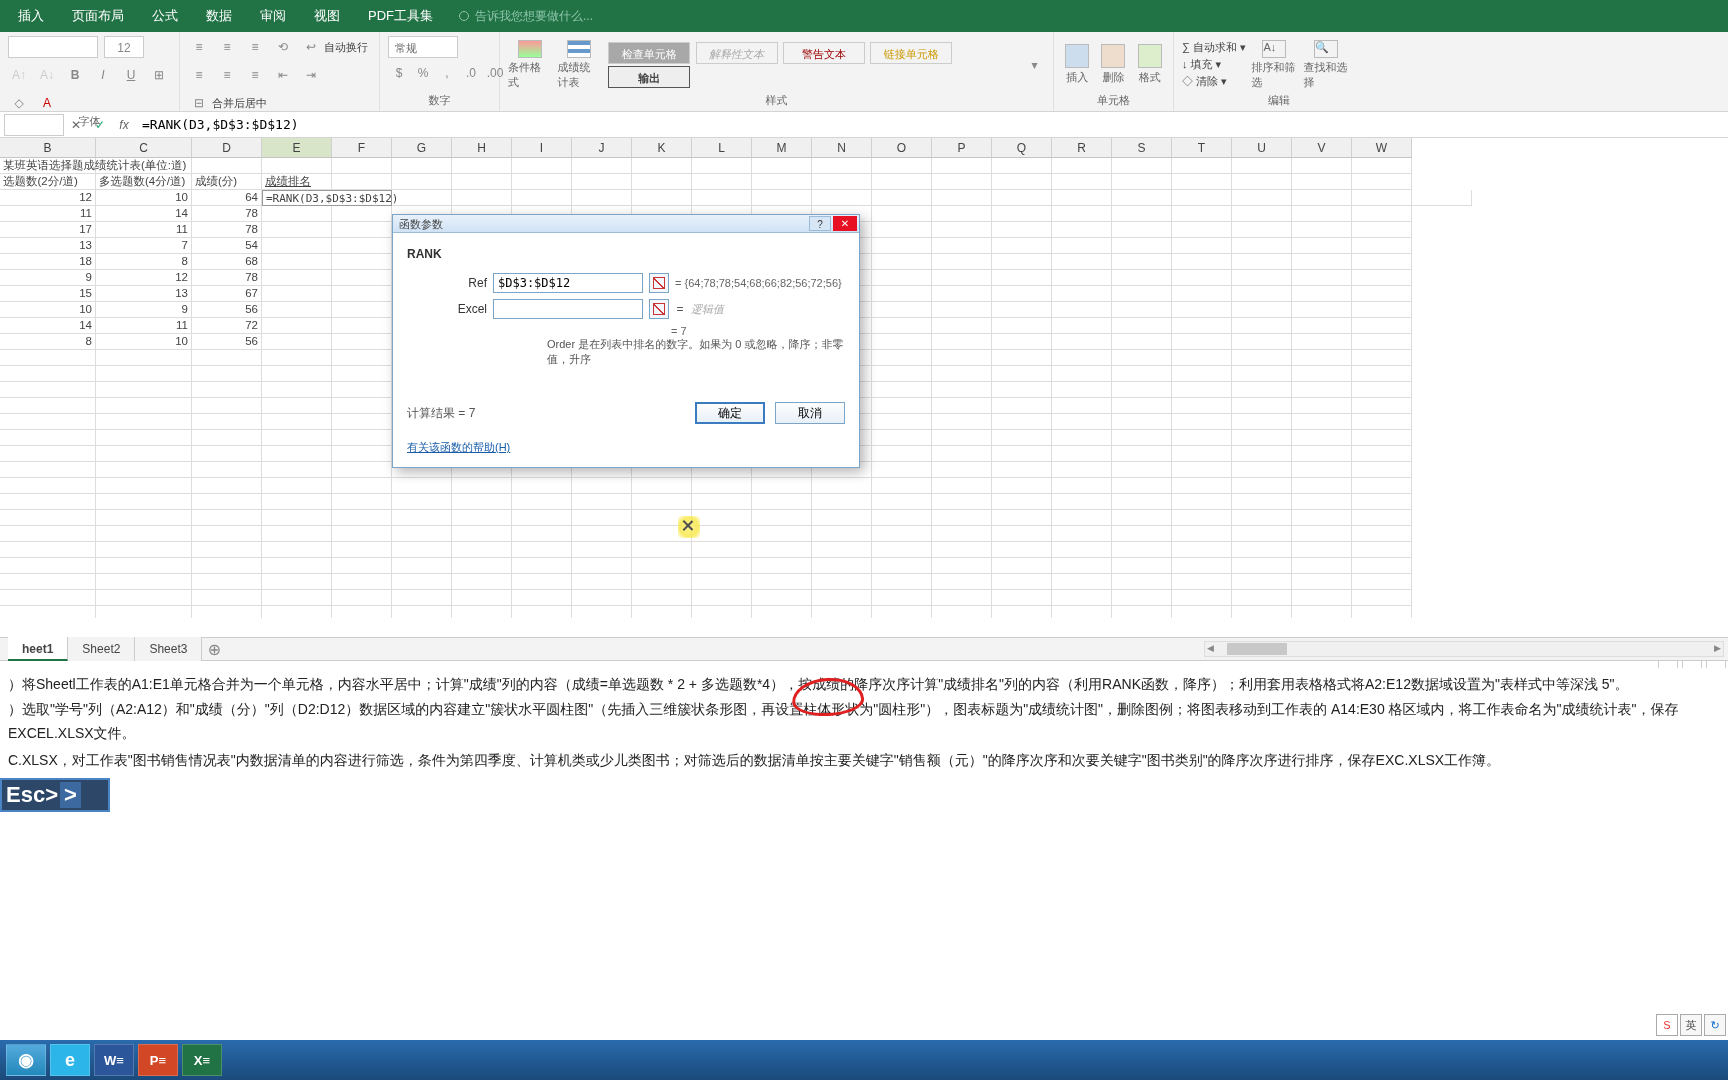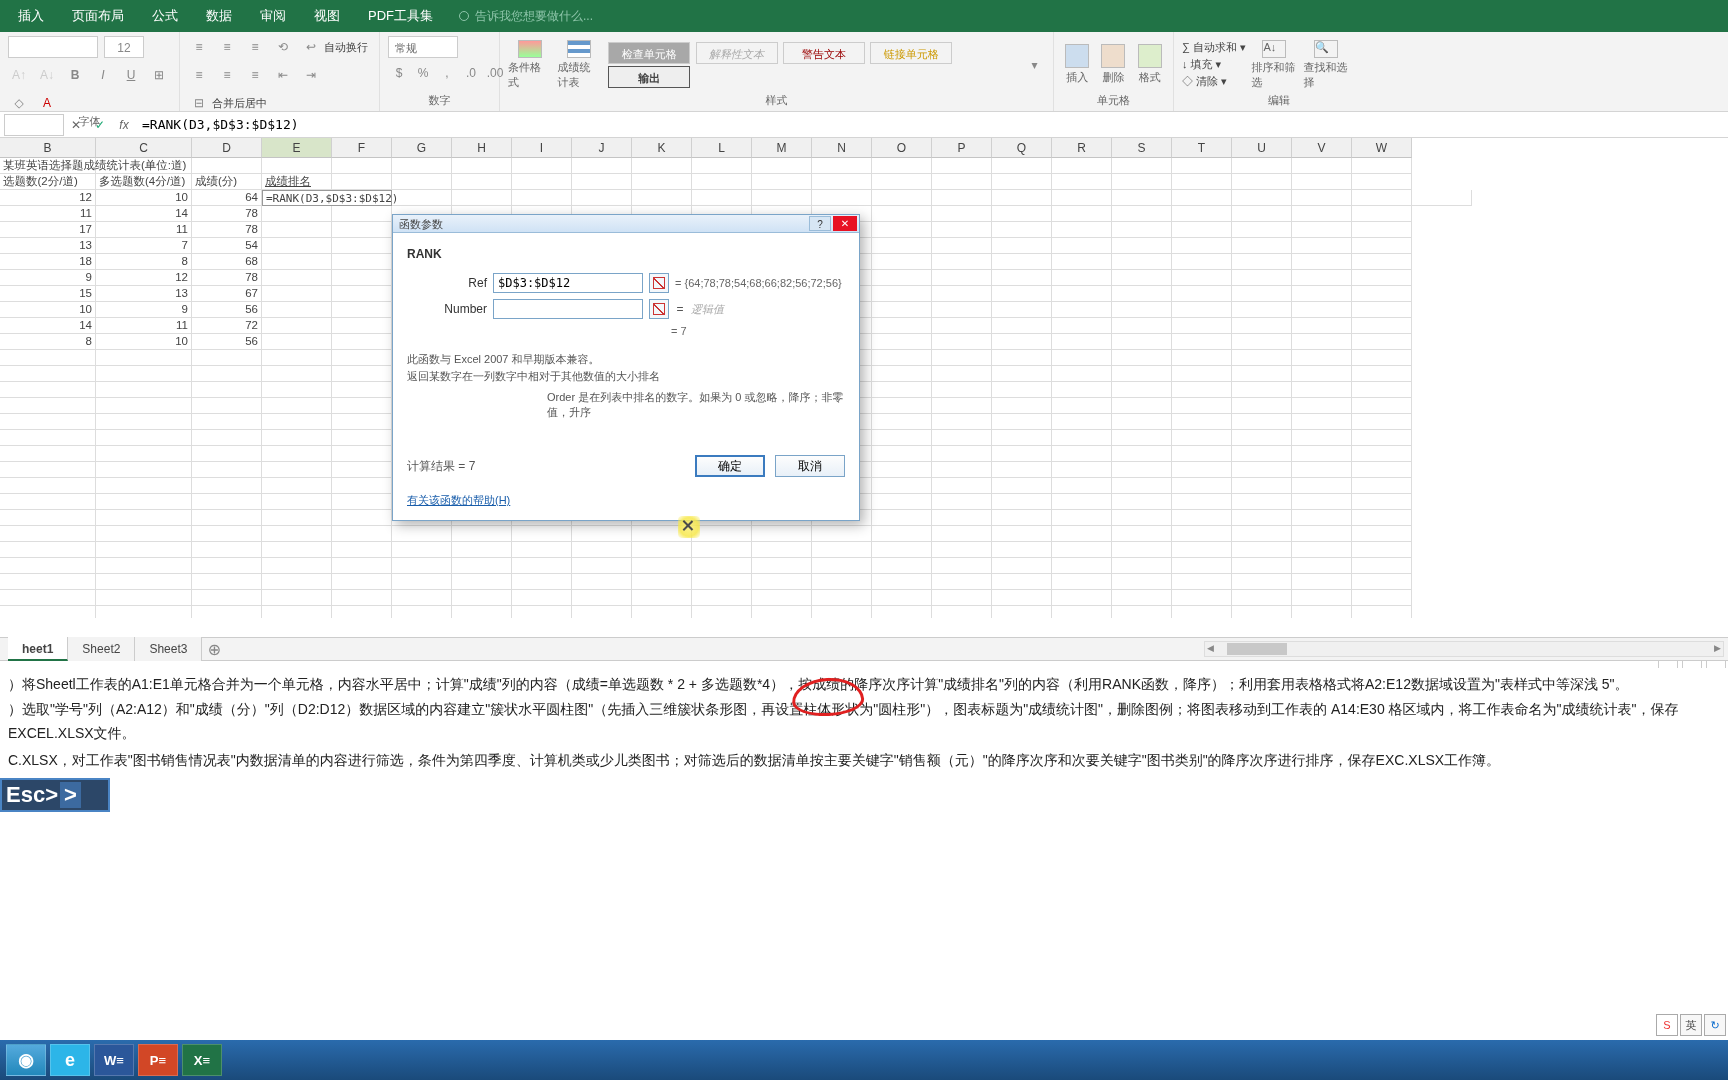--- a/index.html
+++ b/index.html
@@ -977,31 +977,27 @@
   </div>
   <div class="dlg-body">
     <div class="fn-name">RANK</div>
     <div class="arg-row">
       <div class="arg-label">Ref</div>
       <input class="arg-input" value="$D$3:$D$12" style="">
       <div class="ref-btn"></div>
       <div class="arg-val">= {64;78;78;54;68;66;82;56;72;56}</div>
     </div>
     <div class="arg-row">
-      <div class="arg-label">Number</div>
+      <div class="arg-label">Excel</div>
       <input class="arg-input" value="" style="">
       <div class="ref-btn"></div>
       <div class="arg-eq">=</div>
       <div class="arg-val dim">逻辑值</div>
     </div>
     <div style="margin-left:264px;margin-top:4px" class="arg-val">= 7</div>
-    <div class="dlg-desc">
-      <div>此函数与 Excel 2007 和早期版本兼容。</div>
-      <div>返回某数字在一列数字中相对于其他数值的大小排名</div>
-    </div>
     <div class="dlg-order-desc">Order  是在列表中排名的数字。如果为 0 或忽略，降序；非零值，升序</div>
     <div class="dlg-result">计算结果 =  7</div>
     <a class="dlg-help">有关该函数的帮助(H)</a>
     <div class="dlg-buttons">
       <button class="dlg-btn primary">确定</button>
       <button class="dlg-btn">取消</button>
     </div>
     <div style="clear:both;height:4px"></div>
   </div>
 </div>

